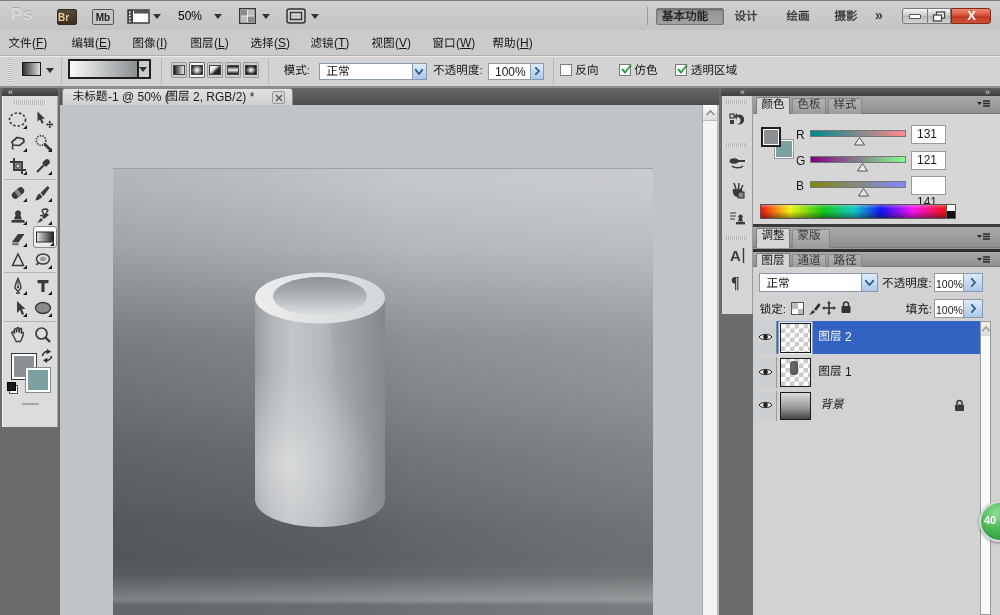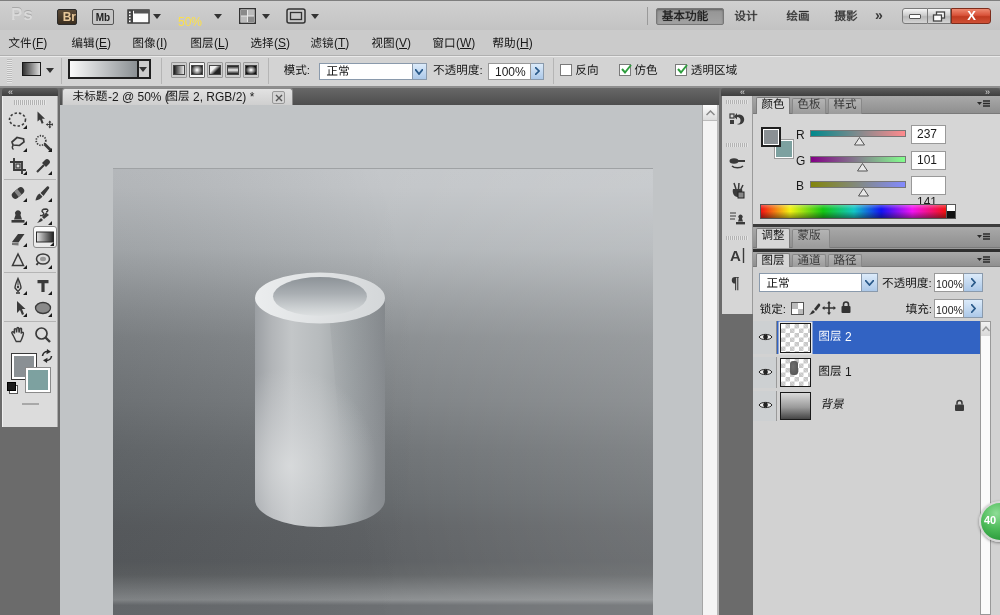--- a/index.html
+++ b/index.html
@@ -65,35 +65,35 @@
       <path id="g54" d="M0.8 -9.1C1.5 -8.5 2.4 -7.6 2.8 -7L3.5 -7.6C3 -8.2 2.1 -9 1.4 -9.6ZM3.1 -5.6H0.5V-4.7H2.2V-1.3C1.7 -1.1 1.1 -0.6 0.5 0.1L1 0.8C1.6 0 2.2 -0.7 2.6 -0.7C2.9 -0.7 3.3 -0.3 3.8 0C4.7 0.5 5.7 0.7 7.1 0.7C8.4 0.7 10.5 0.6 11.4 0.6C11.4 0.3 11.5 -0.1 11.6 -0.3C10.4 -0.2 8.6 -0.1 7.2 -0.1C5.8 -0.1 4.8 -0.2 4 -0.7C3.6 -0.9 3.3 -1.2 3.1 -1.3ZM4.4 -9.6V-8.9H9.4C9 -8.6 8.3 -8.2 7.7 -7.9C7.2 -8.2 6.5 -8.4 6 -8.6L5.4 -8.1C6.2 -7.8 7 -7.4 7.8 -7.1H4.4V-0.9H5.2V-2.8H7.2V-0.9H8.1V-2.8H10.1V-1.8C10.1 -1.6 10.1 -1.6 9.9 -1.5C9.8 -1.5 9.3 -1.5 8.7 -1.6C8.8 -1.4 8.9 -1.1 9 -0.8C9.8 -0.8 10.3 -0.8 10.6 -1C10.9 -1.1 11 -1.3 11 -1.8V-7.1H9.4C9.2 -7.2 8.9 -7.4 8.5 -7.5C9.4 -8 10.4 -8.6 11 -9.3L10.4 -9.7L10.3 -9.6ZM10.1 -6.4V-5.3H8.1V-6.4ZM5.2 -4.6H7.2V-3.6H5.2ZM5.2 -5.3V-6.4H7.2V-5.3ZM10.1 -4.6V-3.6H8.1V-4.6Z"></path>
       <path id="g55" d="M0.8 -9.2C1.4 -8.6 2.2 -7.7 2.5 -7.2L3.2 -7.7C2.9 -8.2 2.1 -9 1.5 -9.6ZM5.5 -4.4H9.5V-3.4H5.5ZM5.5 -2.8H9.5V-1.8H5.5ZM5.5 -6H9.5V-5.1H5.5ZM4.6 -6.7V-1.1H10.4V-6.7H7.5C7.6 -7 7.8 -7.4 7.9 -7.7H11.4V-8.5H9.1C9.4 -8.9 9.7 -9.4 10 -9.8L9.1 -10.1C8.9 -9.6 8.5 -9 8.2 -8.5H6L6.6 -8.8C6.4 -9.2 6.1 -9.7 5.7 -10.1L5 -9.8C5.3 -9.4 5.6 -8.9 5.8 -8.5H3.7V-7.7H6.9C6.8 -7.4 6.7 -7 6.6 -6.7ZM3.1 -5.8H0.6V-5H2.3V-1.2C1.7 -1 1.1 -0.5 0.5 0.1L1.1 0.8C1.7 0.1 2.3 -0.6 2.7 -0.6C3 -0.6 3.4 -0.2 3.9 0.1C4.7 0.6 5.7 0.7 7.2 0.7C8.3 0.7 10.4 0.6 11.3 0.6C11.3 0.3 11.4 -0.1 11.5 -0.3C10.4 -0.2 8.6 -0.1 7.2 -0.1C5.9 -0.1 4.8 -0.2 4.1 -0.6C3.7 -0.9 3.4 -1.1 3.1 -1.2Z"></path>
       <path id="g56" d="M7.7 -5.4V-3.3C7.7 -2.1 7.4 -0.6 4.4 0.3C4.6 0.5 4.9 0.8 5 1C8.1 -0.1 8.5 -1.8 8.5 -3.3V-5.4ZM8.1 -0.7C9.1 -0.2 10.4 0.5 11 0.9L11.6 0.3C10.9 -0.2 9.6 -0.8 8.6 -1.3ZM5.3 -9.3C5.8 -8.7 6.2 -7.8 6.4 -7.2L7.2 -7.6C6.9 -8.2 6.5 -9 6 -9.7ZM10.3 -9.6C10 -9 9.5 -8 9.1 -7.5L9.8 -7.2C10.2 -7.8 10.7 -8.6 11.1 -9.3ZM2.1 -10C1.8 -8.9 1.1 -7.8 0.4 -7.1C0.5 -6.9 0.8 -6.5 0.9 -6.3C1.3 -6.8 1.7 -7.3 2 -7.9H5V-8.7H2.5C2.7 -9.1 2.8 -9.4 2.9 -9.8ZM0.8 -4.1V-3.3H2.4V-1C2.4 -0.4 1.9 0.1 1.7 0.3C1.8 0.4 2.1 0.7 2.2 0.9C2.4 0.7 2.8 0.5 4.9 -0.7C4.9 -0.9 4.8 -1.2 4.7 -1.5L3.3 -0.7V-3.3H4.9V-4.1H3.3V-5.7H4.7V-6.6H1.3V-5.7H2.4V-4.1ZM7.7 -10.2V-6.9H5.5V-1.2H6.4V-6H9.9V-1.3H10.8V-6.9H8.6V-10.2Z"></path>
       <path id="g57" d="M6.4 -3.6H10.1V-2.8H6.4ZM6.4 -5H10.1V-4.2H6.4ZM7.5 -10 7.9 -9.2H5.4V-8.5H11.1V-9.2H8.8C8.7 -9.5 8.5 -9.9 8.4 -10.2ZM9.4 -8.4C9.3 -8 9.1 -7.4 8.9 -7H6.9L7.5 -7.2C7.4 -7.5 7.2 -8 7 -8.4L6.3 -8.2C6.5 -7.8 6.6 -7.4 6.7 -7H5V-6.3H11.4V-7H9.7L10.2 -8.2ZM5.6 -5.6V-2.2H6.7C6.6 -0.7 6.1 -0.1 4.2 0.3C4.4 0.5 4.6 0.8 4.7 1C6.9 0.5 7.4 -0.4 7.6 -2.2H8.6V-0.2C8.6 0.6 8.8 0.8 9.6 0.8C9.8 0.8 10.5 0.8 10.7 0.8C11.3 0.8 11.5 0.5 11.6 -0.8C11.4 -0.9 11 -1 10.9 -1.1C10.8 -0 10.8 0.1 10.5 0.1C10.4 0.1 9.9 0.1 9.8 0.1C9.5 0.1 9.5 0.1 9.5 -0.2V-2.2H10.9V-5.6ZM2.1 -10C1.7 -8.9 1.1 -7.8 0.4 -7.1C0.6 -6.9 0.8 -6.5 0.9 -6.3C1.3 -6.7 1.7 -7.3 2 -7.9H4.6V-8.7H2.5C2.6 -9.1 2.8 -9.4 2.9 -9.8ZM0.7 -4.1V-3.3H2.3V-1C2.3 -0.5 1.9 -0.1 1.7 0C1.8 0.2 2.1 0.6 2.2 0.9C2.3 0.6 2.7 0.4 4.8 -0.9C4.7 -1.1 4.6 -1.5 4.6 -1.7L3.2 -0.9V-3.3H4.7V-4.1H3.2V-5.7H4.4V-6.6H1.2V-5.7H2.3V-4.1Z"></path>
       <path id="g58" d="M2.1 -7.4H4.6V-6.5H2.1ZM2.1 -8.9H4.6V-8H2.1ZM1.3 -9.6V-5.8H5.4V-9.6ZM8.3 -6.4C8.3 -3.3 8 -1.7 5.5 -0.9C5.7 -0.8 5.9 -0.5 5.9 -0.3C8.7 -1.2 9 -3 9.1 -6.4ZM8.8 -2.2C9.5 -1.7 10.4 -0.9 10.9 -0.4L11.4 -0.9C11 -1.4 10 -2.2 9.3 -2.7ZM1.5 -3.6C1.4 -1.9 1.2 -0.4 0.4 0.5C0.6 0.6 0.9 0.8 1.1 0.9C1.5 0.4 1.8 -0.3 2 -1.2C3 0.4 4.8 0.7 7.4 0.7H11.2C11.3 0.5 11.4 0.1 11.6 -0.1C10.9 -0 7.9 -0 7.4 -0C5.9 -0.1 4.7 -0.1 3.8 -0.5V-2.2H5.8V-2.9H3.8V-4.2H6V-4.9H0.6V-4.2H3V-1C2.7 -1.3 2.4 -1.6 2.1 -2.1C2.2 -2.6 2.2 -3.1 2.3 -3.6ZM6.5 -7.6V-2.6H7.2V-6.9H10.1V-2.6H10.9V-7.6H8.6C8.8 -8 8.9 -8.4 9.1 -8.8H11.5V-9.5H6V-8.8H8.2C8.1 -8.4 7.9 -8 7.8 -7.6Z"></path>
       <path id="g59" d="M8.4 -6.1C8.4 -1.8 8.2 -0.4 5.2 0.4C5.3 0.5 5.5 0.8 5.6 1C8.8 0.1 9.1 -1.5 9.1 -6.1ZM4.8 -5.5C4.1 -4.9 2.9 -4.4 1.9 -4.1C2.1 -3.9 2.3 -3.6 2.5 -3.5C3.5 -3.8 4.8 -4.5 5.5 -5.2ZM5.2 -2.2C4.5 -1.2 3 -0.4 1.6 0C1.8 0.2 2 0.5 2.1 0.7C3.7 0.1 5.1 -0.8 6 -1.9ZM8.9 -0.9C9.7 -0.4 10.6 0.4 11 1L11.5 0.4C11.1 -0.1 10.1 -0.9 9.4 -1.4ZM6.4 -7.3V-1.6H7.2V-6.6H10.2V-1.7H11V-7.3H8.7C8.9 -7.7 9 -8.2 9.2 -8.6H11.4V-9.3H6.2V-8.6H8.4C8.3 -8.2 8.1 -7.7 8 -7.3ZM2.7 -9.9C2.9 -9.6 3 -9.2 3.2 -8.9H0.8V-8.1H6V-8.9H4C3.9 -9.2 3.7 -9.7 3.5 -10.1ZM5 -3.9C4.3 -3.2 3 -2.5 1.8 -2.1C1.9 -2.7 1.9 -3.3 1.9 -3.9V-5.7H5.9V-6.4H4.7C4.9 -6.8 5.2 -7.4 5.4 -7.8L4.7 -8C4.5 -7.6 4.2 -6.9 3.9 -6.4H2.3L3 -6.6C2.9 -7 2.6 -7.6 2.3 -8.1L1.6 -7.8C1.9 -7.4 2.1 -6.8 2.2 -6.4H1.1V-3.9C1.1 -2.6 1 -0.8 0.4 0.5C0.6 0.6 0.9 0.8 1.1 1C1.5 0.1 1.7 -1 1.8 -2C2 -1.9 2.2 -1.6 2.3 -1.4C3.6 -1.9 4.9 -2.7 5.7 -3.6Z"></path>
     </defs>
   </svg>
 <div class="abs" style="left:0;top:0;width:1000px;height:30px;background:linear-gradient(#d0d0d0,#c3c3c3);border-top:1px solid #7e7e7e"></div>
 <div class="abs" style="left:11px;top:5px;font-size:17px;font-weight:bold;color:#dadada;letter-spacing:1px;text-shadow:0 -1px 0 #a8a8a8">Ps</div>
-<div class="abs" style="left:57px;top:9px;width:20px;height:16px;background:linear-gradient(#5a4a38,#3a2d1e);border:1px solid #2a2a2a;border-radius:2px;color:#e8c89a;font-size:12px;font-weight:bold;text-align:right;line-height:15px">Br</div>
+<div class="abs" style="left:57px;top:9px;width:20px;height:16px;background:linear-gradient(#5a4a38,#3a2d1e);border:1px solid #2a2a2a;border-radius:2px;color:#e8c89a;font-size:10px;font-weight:bold;text-align:left;line-height:15px">Br</div>
 <div class="abs" style="left:92px;top:9px;width:22px;height:16px;border:1px solid #555;border-radius:2px;background:#c6c6c6;color:#222;font-size:10px;font-weight:bold;text-align:center;line-height:15px">Mb</div>
 <svg class="abs" style="left:127px;top:8px" width="24" height="17" viewBox="0 0 24 17">
 <rect x="1" y="2" width="21" height="13" fill="#fdfdfd" stroke="#333" stroke-width="1.4"></rect>
 <rect x="1" y="2" width="5" height="13" fill="#444"></rect>
 <rect x="2" y="3.5" width="1.6" height="1.6" fill="#fff"></rect>
     <rect x="2" y="6.5" width="1.6" height="1.6" fill="#fff"></rect>
     <rect x="2" y="9.5" width="1.6" height="1.6" fill="#fff"></rect>
     <rect x="2" y="12.5" width="1.6" height="1.6" fill="#fff"></rect>
 <rect x="7" y="2" width="15" height="3.5" fill="#555"></rect>
   </svg>
 <svg class="abs" style="left:153px;top:14px" width="8" height="5">
     <path d="M0,0 h8 l-4,5 Z" fill="#333"></path>
   </svg>
-<div class="abs" style="left:178px;top:15px;font-size:12px;color:#fde047">50%</div>
+<div class="abs" style="left:178px;top:9px;font-size:12px;color:#000000">50%</div>
 <svg class="abs" style="left:214px;top:14px" width="8" height="5">
     <path d="M0,0 h8 l-4,5 Z" fill="#333"></path>
   </svg>
 <svg class="abs" style="left:239px;top:8px" width="17" height="16" viewBox="0 0 17 16">
 <rect x="0.7" y="0.7" width="15.6" height="14.6" fill="#e8e8e8" stroke="#333" stroke-width="1.4"></rect>
 <rect x="2" y="2" width="6" height="5.5" fill="#8a8a8a"></rect>
     <rect x="9" y="2" width="6" height="5.5" fill="#bbb"></rect>
 <rect x="2" y="8.5" width="6" height="5.5" fill="#bbb"></rect>
     <rect x="9" y="8.5" width="6" height="5.5" fill="#8a8a8a"></rect>
   </svg>
@@ -430,21 +430,21 @@
 <div class="abs" style="left:22px;top:403px;width:17px;height:2px;background:#a8a8a8"></div>
 <div class="abs" style="left:60px;top:88px;width:659px;height:17px;background:linear-gradient(#676767,#4e4e4e)"></div>
 <div class="abs" style="left:61.5px;top:88px;width:231px;height:17px;background:linear-gradient(#e2e2e2,#cfcfcf);border-radius:3px 3px 0 0;border:1px solid #8a8a8a;border-bottom:none"></div>
 <svg style="position:absolute;left:72px;top:90px;" width="36" height="13" viewBox="0 0 36.00 13.44">
     <g fill="#1a1a1a" transform="translate(0,10.4) scale(1.0)">
       <use href="#g29" x="0.0"></use>
       <use href="#g32" x="12.0"></use>
       <use href="#g58" x="24.0"></use>
     </g>
   </svg>
-<div class="abs lat" style="left:108px;top:91px">-2 @ 50% (</div>
+<div class="abs lat" style="left:108px;top:91px">-1 @ 50% (</div>
 <svg style="position:absolute;left:166px;top:90px;" width="24" height="13" viewBox="0 0 24.00 13.44">
     <g fill="#1a1a1a" transform="translate(0,10.4) scale(1.0)">
       <use href="#g11" x="0.0"></use>
       <use href="#g16" x="12.0"></use>
     </g>
   </svg>
 <div class="abs lat" style="left:193px;top:91px">2, RGB/2) *</div>
 <div class="abs" style="left:272px;top:90.5px;width:13px;height:13px;border:1px solid #999;border-radius:2px;background:#d4d4d4"></div>
 <svg class="abs" style="left:275px;top:93.5px" width="8" height="8">
     <path d="M1,1 L7,7 M7,1 L1,7" stroke="#555" stroke-width="1.4"></path>
@@ -564,28 +564,28 @@
     <path d="M6,1 h7 M6,3.5 h7 M6,6 h7" stroke="#2a2a2a" stroke-width="1.3"></path>
   </svg>
 <div class="abs" style="left:774px;top:139px;width:20px;height:20px;background:#7da1a0;border:1px solid #9a9a9a;box-shadow:inset 0 0 0 1px #fff"></div>
 <div class="abs" style="left:761px;top:127px;width:20px;height:20px;background:#8a9094;border:2px solid #1f1f1f;box-shadow:inset 0 0 0 1px #fff"></div>
 <div class="abs lat" style="left:796px;top:129px;font-size:12px">R</div>
 <div class="abs" style="left:810px;top:130px;width:96px;height:7px;background:linear-gradient(90deg,#008a8d,#838a8d 51%,#ff8a8d);border:1px solid #777"></div>
 <svg class="abs" style="left:854px;top:137px" width="11" height="9">
     <path d="M5.5,0.5 L10.5,8 H0.5 Z" fill="#e8e8e8" stroke="#555"></path>
   </svg>
 <div class="abs" style="left:911px;top:125px;width:35px;height:19px;background:#fff;border:1px solid #999"></div>
-<div class="abs lat" style="left:917px;top:128px">237</div>
+<div class="abs lat" style="left:917px;top:128px">131</div>
 <div class="abs lat" style="left:796px;top:155px;font-size:12px">G</div>
 <div class="abs" style="left:810px;top:156px;width:96px;height:7px;background:linear-gradient(90deg,#830086,#838a8d 54%,#83ff8d);border:1px solid #777"></div>
 <svg class="abs" style="left:857px;top:163px" width="11" height="9">
     <path d="M5.5,0.5 L10.5,8 H0.5 Z" fill="#e8e8e8" stroke="#555"></path>
   </svg>
 <div class="abs" style="left:911px;top:151px;width:35px;height:19px;background:#fff;border:1px solid #999"></div>
-<div class="abs lat" style="left:917px;top:154px">101</div>
+<div class="abs lat" style="left:917px;top:154px">121</div>
 <div class="abs lat" style="left:796px;top:180px;font-size:12px">B</div>
 <div class="abs" style="left:810px;top:181px;width:96px;height:7px;background:linear-gradient(90deg,#83860a,#838a8d 55%,#838aff);border:1px solid #777"></div>
 <svg class="abs" style="left:858px;top:188px" width="11" height="9">
     <path d="M5.5,0.5 L10.5,8 H0.5 Z" fill="#e8e8e8" stroke="#555"></path>
   </svg>
 <div class="abs" style="left:911px;top:176px;width:35px;height:19px;background:#fff;border:1px solid #999"></div>
 <div class="abs lat" style="left:917px;top:196px">141</div>
 <div class="abs" style="left:760px;top:204px;width:196px;height:15px;border:1px solid #555;background:
 linear-gradient(rgba(150,150,150,0.12),rgba(150,150,150,0.12)),
 linear-gradient(180deg, rgba(255,255,255,0.3), rgba(255,255,255,0) 30%, rgba(0,0,0,0) 50%, rgba(0,0,0,0.45)),

